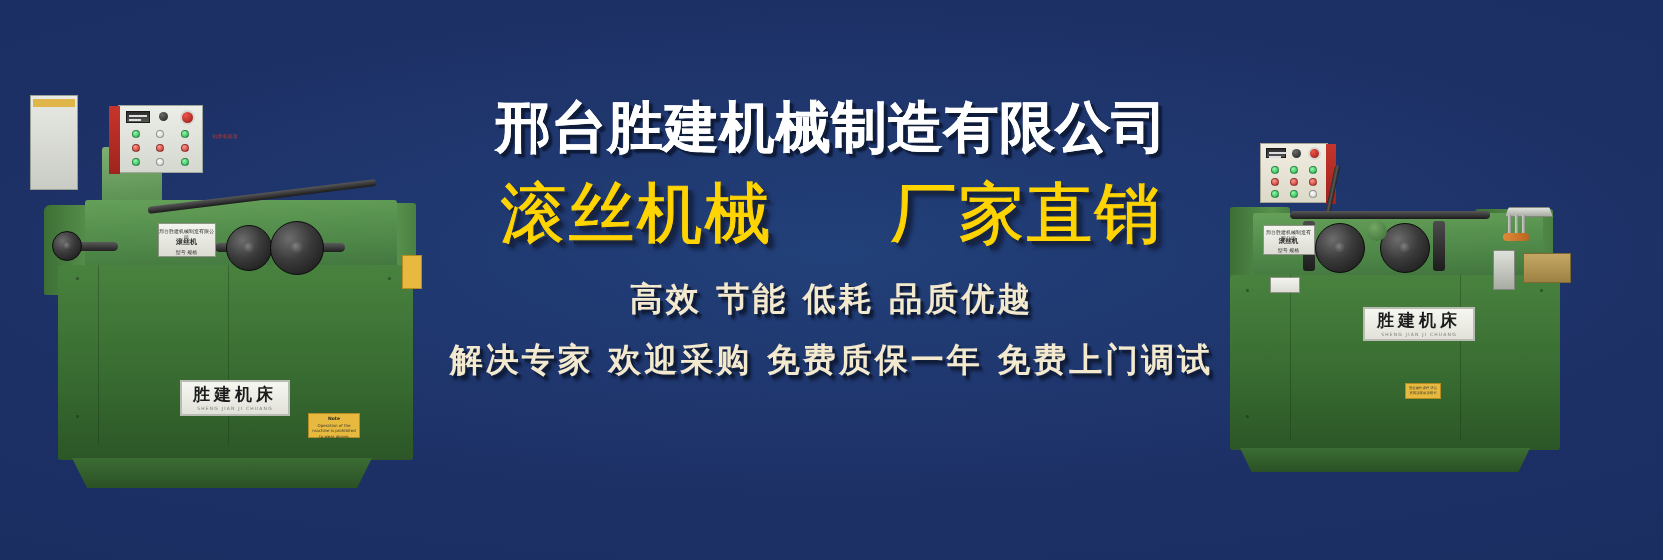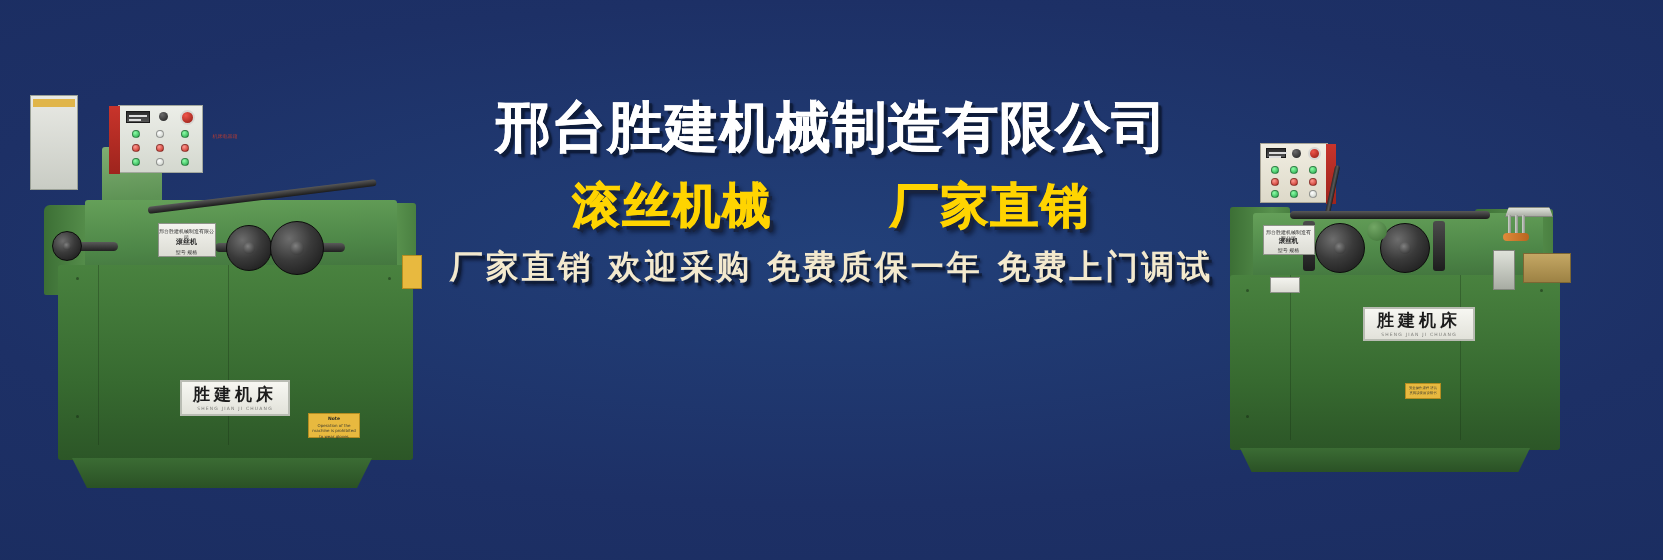--- a/index.html
+++ b/index.html
@@ -45,22 +45,22 @@
     -webkit-text-stroke:0.5px #ffffff;
   }
 
   .headline{
     margin-top:26px;
     display:flex;
     align-items:center;
     white-space:nowrap;
   }
   .headline span{
-    font-size:48px;
-    font-weight:bold;
+    font-size:66px;
+    font-weight:normal;
     color:#FFD400;
     line-height:1;
     letter-spacing:2px;
     font-family:"DejaVu Sans","Liberation Sans", sans-serif;
     text-shadow:
        4px 4px 0 #18233f,
        6px 6px 4px rgba(3,8,20,.55);
     -webkit-text-stroke:1px #FFD400;
   }
   .headline .gap{ display:inline-block; width:118px; }
@@ -454,17 +454,18 @@
 
   <div class="text-block">
     <div class="company-name">邢台胜建机械制造有限公司</div>
 
     <div class="headline">
       <span>滚丝机械</span>
       <span class="gap"></span>
       <span>厂家直销</span>
     </div>
 
-
-    <div class="sub2">厂家直销 欢迎采购 免费质保一年 免费上门调试</div>
+    <div class="sub1">高效 节能 低耗 品质优越</div>
+
+    <div class="sub2">解决专家 欢迎采购 免费质保一年 免费上门调试</div>
   </div>
 
 </div>
 
 </body></html>

